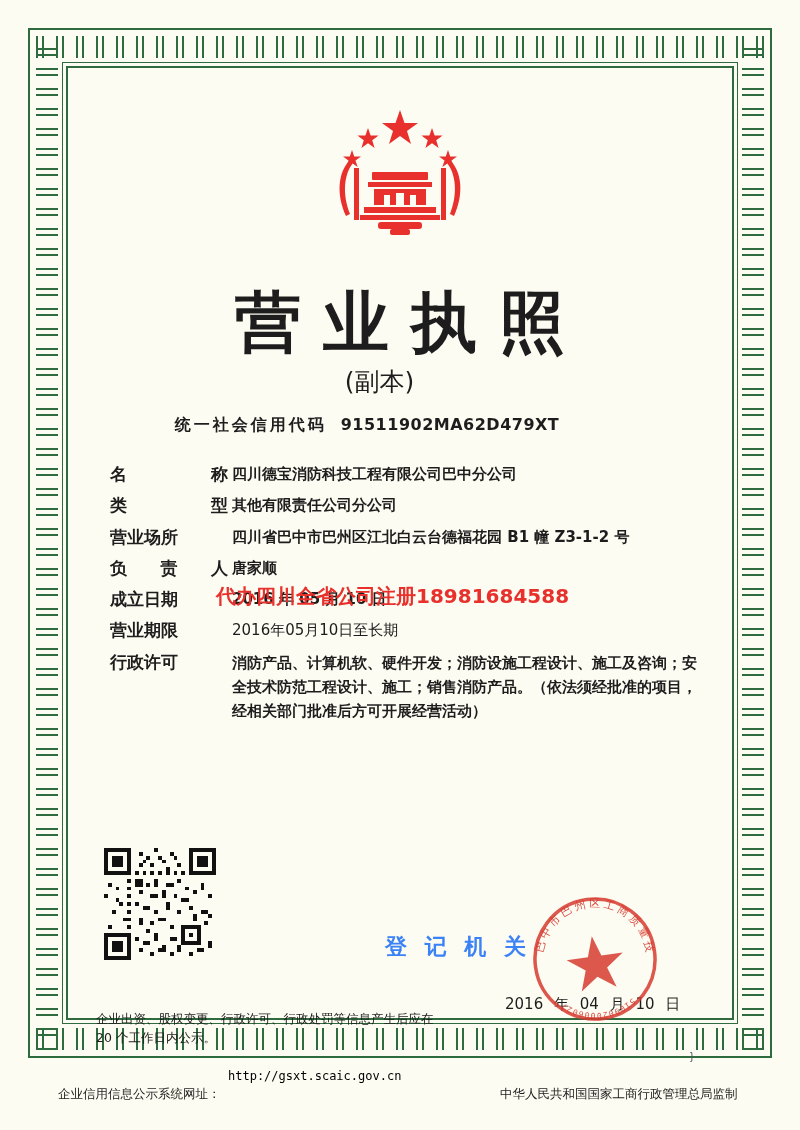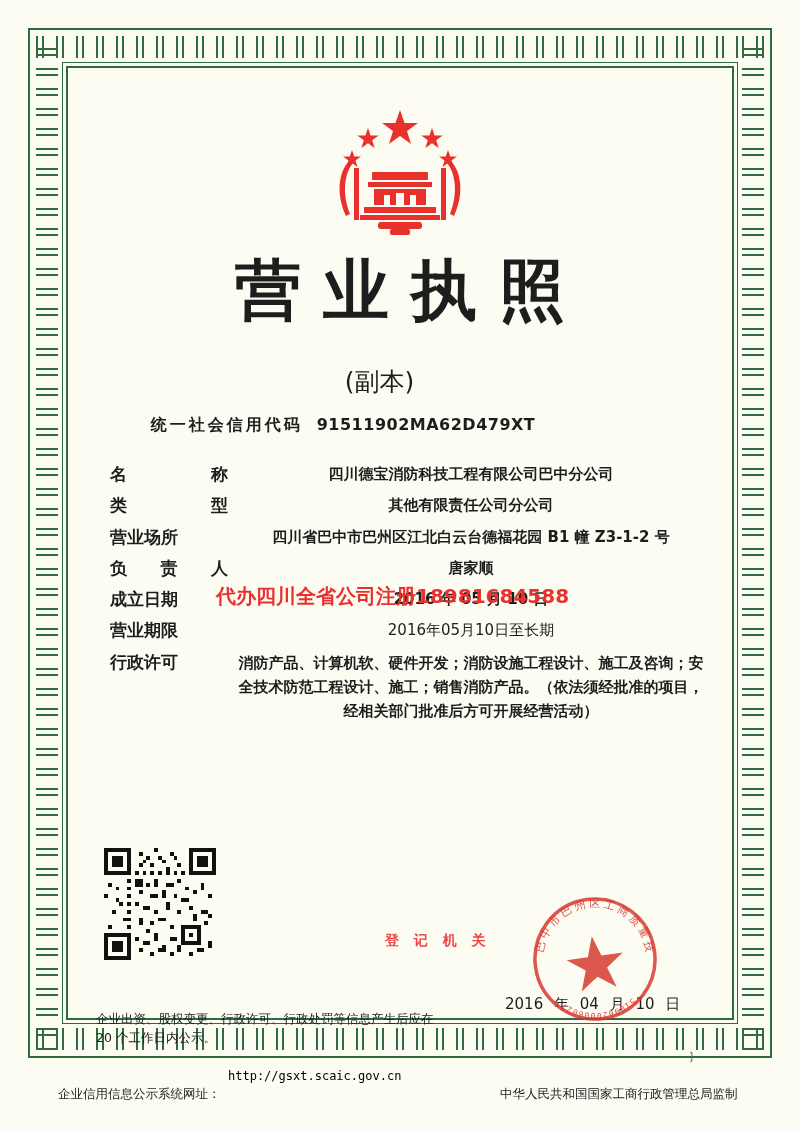--- a/index.html
+++ b/index.html
@@ -101,21 +101,21 @@
   .emblem {
     position: absolute;
     left: 320px; top: 98px;
     width: 160px;
     height: 150px;
   }
 
   
   .main-title {
     position: absolute;
-    left: 0; top: 246px;
+    left: 0; top: 278px;
     width: 800px;
     text-align: center;
     font-family: "DejaVu Sans", "Liberation Sans", sans-serif;
     font-size: 66px;
     font-weight: bold;
     letter-spacing: 22px;
     text-indent: 22px;
     color: #1d1d1d;
   }
   .sub-title {
@@ -129,20 +129,21 @@
   }
   .credit-row {
     position: absolute;
     left: 0; top: 415px;
     width: 686px;
     text-align: center;
     font-size: 16px;
     font-weight: bold;
     color: #1d1d1d;
     font-family: "DejaVu Sans", "Liberation Sans", sans-serif;
+    padding-left: 24px;
   }
   .credit-row .label { letter-spacing: 3px; }
   .credit-row .code { margin-left: 14px; letter-spacing: 0.5px; }
 
   
   .fields {
     position: absolute;
     left: 110px;
     top: 463px;
     width: 600px;
@@ -165,21 +166,20 @@
   }
   .field-label span { display: inline-block; }
   .field-value {
     font-size: 15px;
     color: #1d1d1d;
     line-height: 1.55;
     font-weight: bold;
     flex: 1;
     padding-left: 4px;
     font-family: "DejaVu Sans", "Liberation Sans", sans-serif;
-    text-align: center;
   }
   .field-value.light { font-weight: normal; }
   .row-scope .field-value { line-height: 1.6; }
 
   
   .watermark-text {
     position: absolute;
     left: 216px;
     top: 583px;
     font-size: 20px;
@@ -198,24 +198,24 @@
     width: 112px;
     height: 112px;
     background: #fdfcf2;
   }
 
   
   .authority {
     position: absolute;
     left: 385px;
     top: 932px;
-    font-size: 14px;
+    font-size: 22px;
     font-weight: bold;
     letter-spacing: 5px;
-    color: #ef4444;
+    color: #3b82f6;
     font-family: "DejaVu Sans", "Liberation Sans", sans-serif;
   }
   .issue-date {
     position: absolute;
     left: 505px;
     top: 995px;
     font-size: 15px;
     color: #1d1d1d;
     font-family: "DejaVu Sans", "Liberation Sans", sans-serif;
   }

